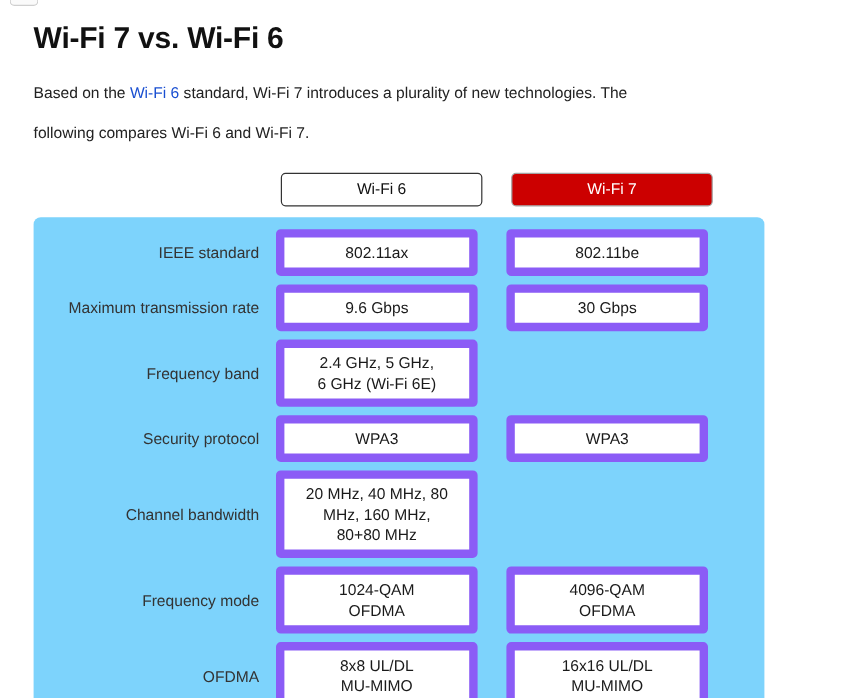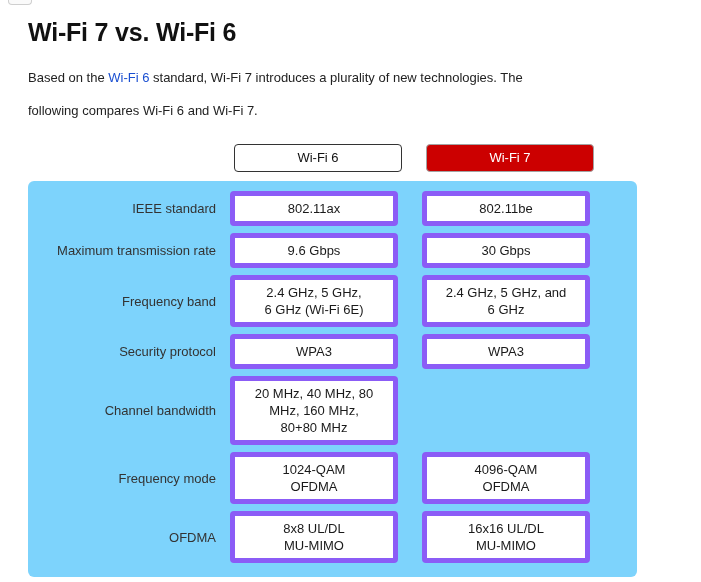--- a/index.html
+++ b/index.html
@@ -113,21 +113,21 @@
     color: #333333;
     display: flex;
     align-items: center;
     justify-content: flex-end;
     line-height: 17px;
   }
   .cell {
     width: 168px;
     flex: 0 0 168px;
     background: #ffffff;
-    border: 5px solid #8b5cf6;
+    border: 7px solid #8b5cf6;
     border-radius: 4px;
     font-size: 13px;
     color: #1a1a1a;
     text-align: center;
     display: flex;
     flex-direction: column;
     align-items: center;
     justify-content: center;
     padding: 4px 6px;
     box-sizing: border-box;
@@ -187,24 +187,20 @@
           <span class="line">30 Gbps</span>
         </div>
       </div>
 
       <div class="row">
         <div class="row-label">Frequency band</div>
         <div class="cell spacer-right">
           <span class="line">2.4 GHz, 5 GHz,</span>
           <span class="line">6 GHz (Wi-Fi 6E)</span>
         </div>
-        <div class="cell">
-          <span class="line">2.4 GHz, 5 GHz, and</span>
-          <span class="line">6 GHz</span>
-        </div>
       </div>
 
       <div class="row">
         <div class="row-label">Security protocol</div>
         <div class="cell spacer-right">
           <span class="line">WPA3</span>
         </div>
         <div class="cell">
           <span class="line">WPA3</span>
         </div>

